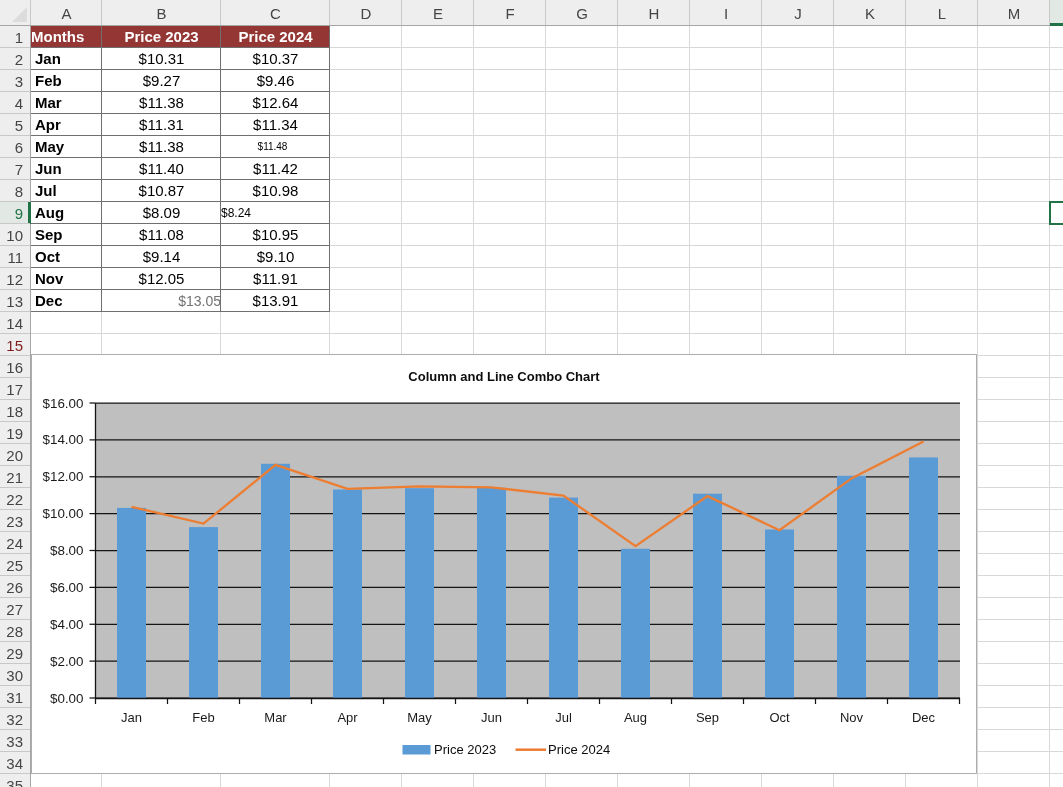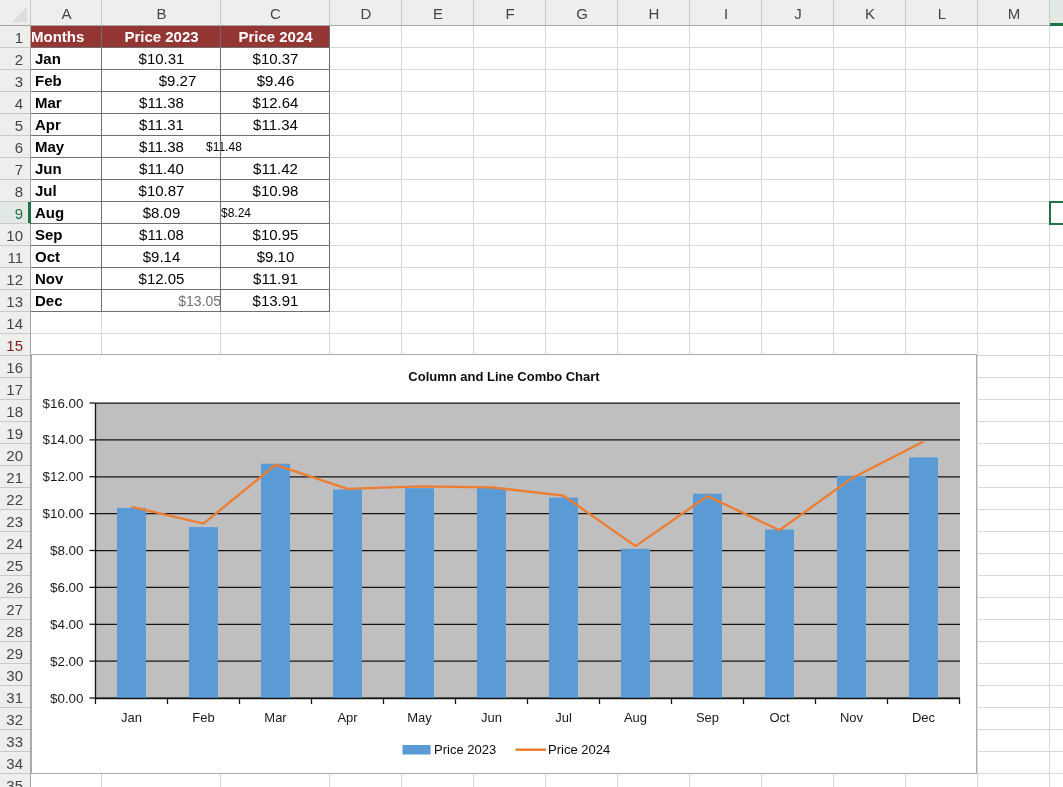--- a/index.html
+++ b/index.html
@@ -162,34 +162,34 @@
 <div class="ab" style="left:31px;top:26px;width:299px;height:22px;background:#943634"></div>
 <div class="ab" style="left:31px;top:26px;width:71px;height:22px;line-height:22px;text-align:left;font-size:15px;font-weight:bold;color:#fff">Months</div>
 <div class="ab" style="left:102px;top:26px;width:119px;height:22px;line-height:22px;text-align:center;font-size:15px;font-weight:bold;color:#fff">Price 2023</div>
 <div class="ab" style="left:221px;top:26px;width:109px;height:22px;line-height:22px;text-align:center;font-size:15px;font-weight:bold;color:#fff">Price 2024</div>
 <div class="ab" style="left:31px;top:48px;width:299px;height:22px;background:#fff"></div>
 <div class="ab" style="left:35px;top:48px;width:66px;height:22px;line-height:22px;font-size:15px;font-weight:bold;color:#000">Jan</div>
 <div class="ab" style="left:102px;top:48px;width:119px;height:22px;line-height:22px;text-align:center;font-size:15px;color:#000">$10.31</div>
 <div class="ab" style="left:221px;top:48px;width:109px;height:22px;line-height:22px;text-align:center;font-size:15px;color:#000">$10.37</div>
 <div class="ab" style="left:31px;top:70px;width:299px;height:22px;background:#fff"></div>
 <div class="ab" style="left:35px;top:70px;width:66px;height:22px;line-height:22px;font-size:15px;font-weight:bold;color:#000">Feb</div>
-<div class="ab" style="left:118px;top:70px;width:119px;height:22px;line-height:22px;text-align:center;font-size:15px;color:#000">$9.27</div>
+<div class="ab" style="left:102px;top:70px;width:119px;height:22px;line-height:22px;text-align:center;font-size:15px;color:#000">$9.27</div>
 <div class="ab" style="left:221px;top:70px;width:109px;height:22px;line-height:22px;text-align:center;font-size:15px;color:#000">$9.46</div>
 <div class="ab" style="left:31px;top:92px;width:299px;height:22px;background:#fff"></div>
 <div class="ab" style="left:35px;top:92px;width:66px;height:22px;line-height:22px;font-size:15px;font-weight:bold;color:#000">Mar</div>
 <div class="ab" style="left:102px;top:92px;width:119px;height:22px;line-height:22px;text-align:center;font-size:15px;color:#000">$11.38</div>
 <div class="ab" style="left:221px;top:92px;width:109px;height:22px;line-height:22px;text-align:center;font-size:15px;color:#000">$12.64</div>
 <div class="ab" style="left:31px;top:114px;width:299px;height:22px;background:#fff"></div>
 <div class="ab" style="left:35px;top:114px;width:66px;height:22px;line-height:22px;font-size:15px;font-weight:bold;color:#000">Apr</div>
 <div class="ab" style="left:102px;top:114px;width:119px;height:22px;line-height:22px;text-align:center;font-size:15px;color:#000000">$11.31</div>
 <div class="ab" style="left:221px;top:114px;width:109px;height:22px;line-height:22px;text-align:center;font-size:15px;color:#000">$11.34</div>
 <div class="ab" style="left:31px;top:136px;width:299px;height:22px;background:#fff"></div>
 <div class="ab" style="left:35px;top:136px;width:66px;height:22px;line-height:22px;font-size:15px;font-weight:bold;color:#000">May</div>
 <div class="ab" style="left:102px;top:136px;width:119px;height:22px;line-height:22px;text-align:center;font-size:15px;color:#000">$11.38</div>
-<div class="ab" style="left:206px;top:136px;width:109px;height:22px;line-height:22px;text-align:left;font-size:12px;color:#000">$11.48</div>
+<div class="ab" style="left:218px;top:136px;width:109px;height:22px;line-height:22px;text-align:center;font-size:10px;color:#000">$11.48</div>
 <div class="ab" style="left:31px;top:158px;width:299px;height:22px;background:#fff"></div>
 <div class="ab" style="left:35px;top:158px;width:66px;height:22px;line-height:22px;font-size:15px;font-weight:bold;color:#000">Jun</div>
 <div class="ab" style="left:102px;top:158px;width:119px;height:22px;line-height:22px;text-align:center;font-size:15px;color:#000">$11.40</div>
 <div class="ab" style="left:221px;top:158px;width:109px;height:22px;line-height:22px;text-align:center;font-size:15px;color:#000">$11.42</div>
 <div class="ab" style="left:31px;top:180px;width:299px;height:22px;background:#fff"></div>
 <div class="ab" style="left:35px;top:180px;width:66px;height:22px;line-height:22px;font-size:15px;font-weight:bold;color:#000">Jul</div>
 <div class="ab" style="left:102px;top:180px;width:119px;height:22px;line-height:22px;text-align:center;font-size:15px;color:#000">$10.87</div>
 <div class="ab" style="left:221px;top:180px;width:109px;height:22px;line-height:22px;text-align:center;font-size:15px;color:#000">$10.98</div>
 <div class="ab" style="left:31px;top:202px;width:299px;height:22px;background:#fff"></div>
 <div class="ab" style="left:35px;top:202px;width:66px;height:22px;line-height:22px;font-size:15px;font-weight:bold;color:#000">Aug</div>

